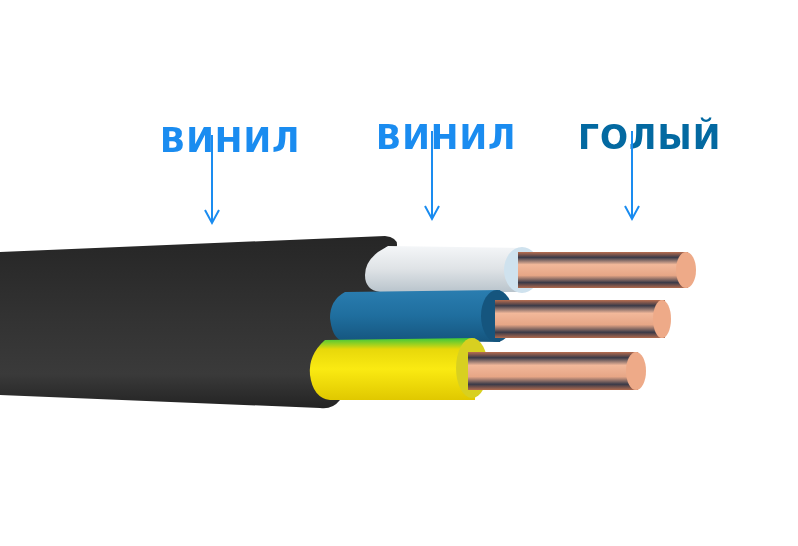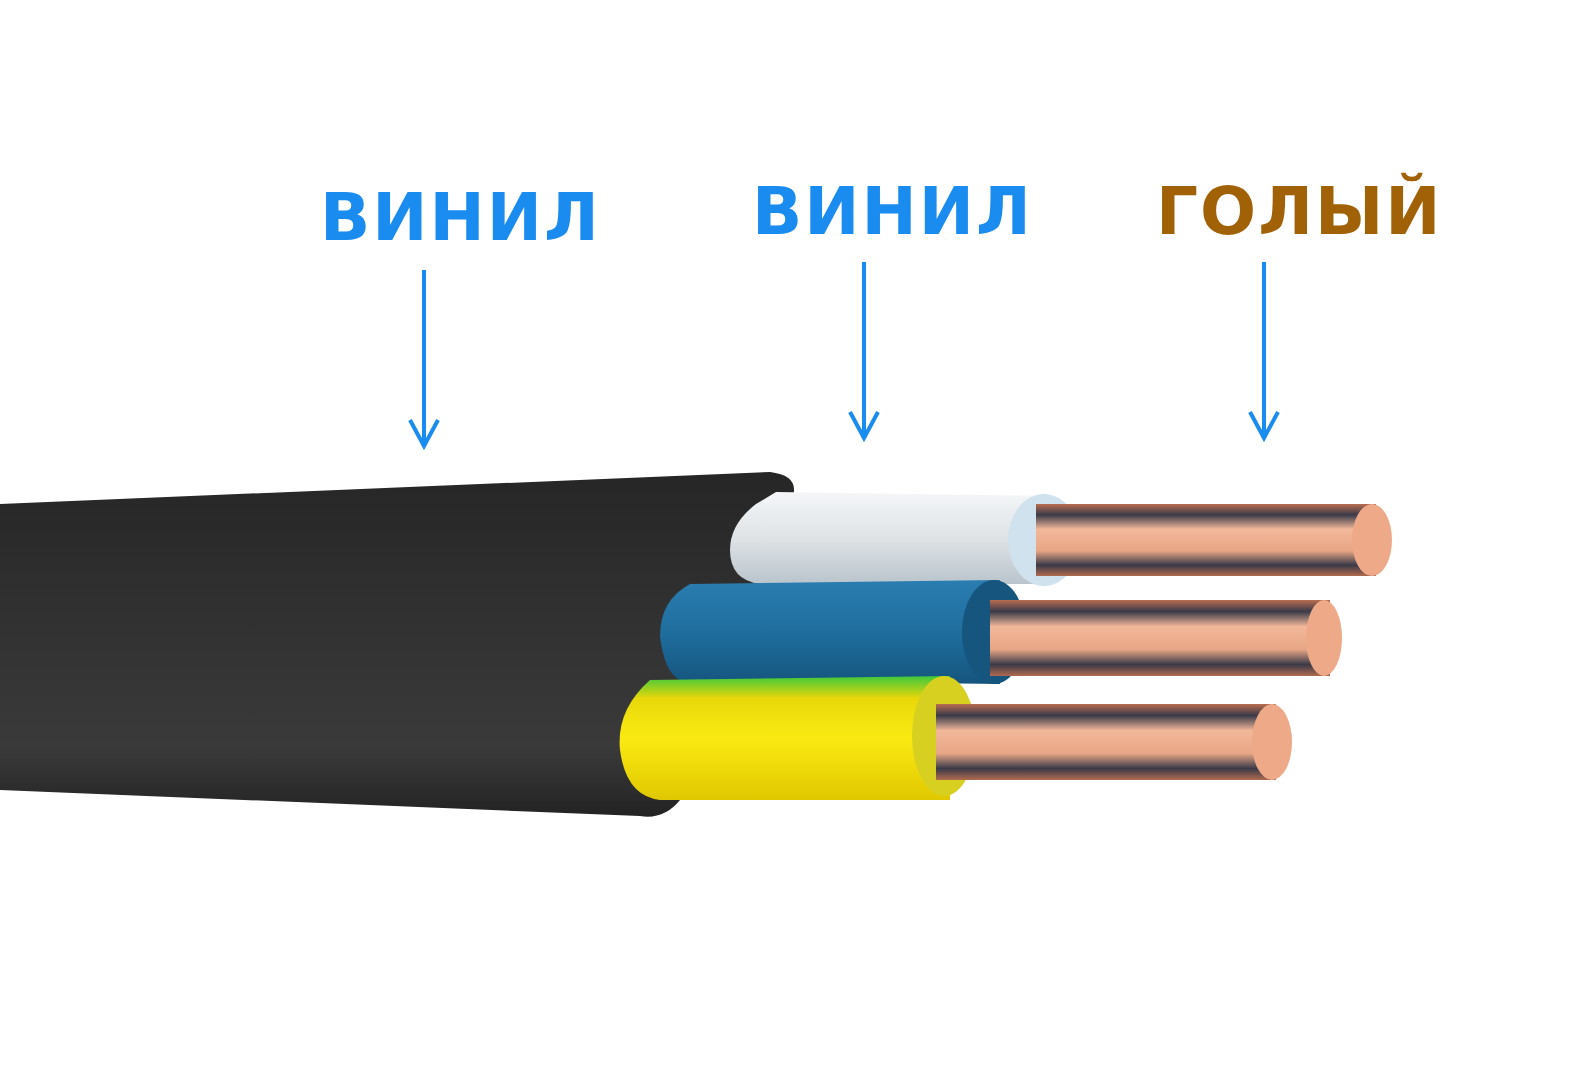--- a/index.html
+++ b/index.html
@@ -1,25 +1,25 @@
 <!DOCTYPE html>
 <html><head>
 <meta charset="utf-8">
 <style>
   html, body { margin:0; padding:0; background:#ffffff; }
   body { width:798px; height:546px; position:relative; overflow:hidden; font-family:"DejaVu Sans", sans-serif; }
-  .label { position:absolute; font-weight:bold; font-size:33px; letter-spacing:1px; line-height:1; }
+  .label { position:absolute; font-weight:bold; font-size:33px; letter-spacing:1px; line-height:1;margin-top:32px; }
   .scene { position:absolute; left:0; top:0; width:798px; height:546px; }
 </style>
 </head>
 <body>
 
 <div class="label" style="left:160px; top:92px; color:#1a8cf0;">ВИНИЛ</div>
 <div class="label" style="left:376px; top:89px; color:#1a8cf0;">ВИНИЛ</div>
-<div class="label" style="left:578px; top:89px; color:#a16207;">ГОЛЫЙ</div>
+<div class="label" style="left:578px; top:89px; color:#0369a1;">ГОЛЫЙ</div>
 
 <svg class="scene" viewBox="0 0 798 546" xmlns="http://www.w3.org/2000/svg">
   <defs>
     <linearGradient id="jacketG" x1="0" y1="0" x2="0" y2="1">
       <stop offset="0" stop-color="#262626"></stop>
       <stop offset="0.5" stop-color="#333333"></stop>
       <stop offset="0.8" stop-color="#3a3a3a"></stop>
       <stop offset="1" stop-color="#232323"></stop>
     </linearGradient>
     <linearGradient id="whiteG" x1="0" y1="0" x2="0" y2="1">

